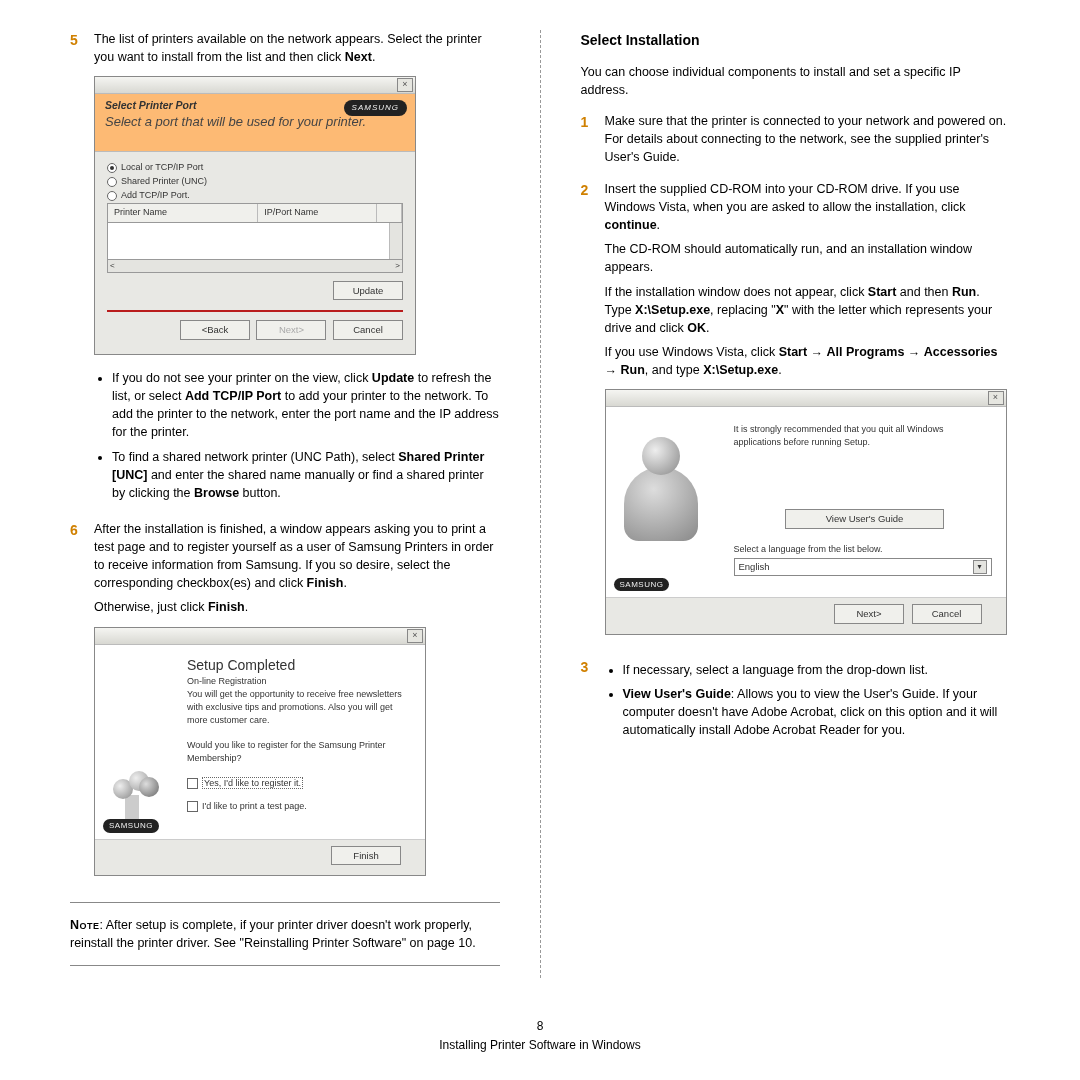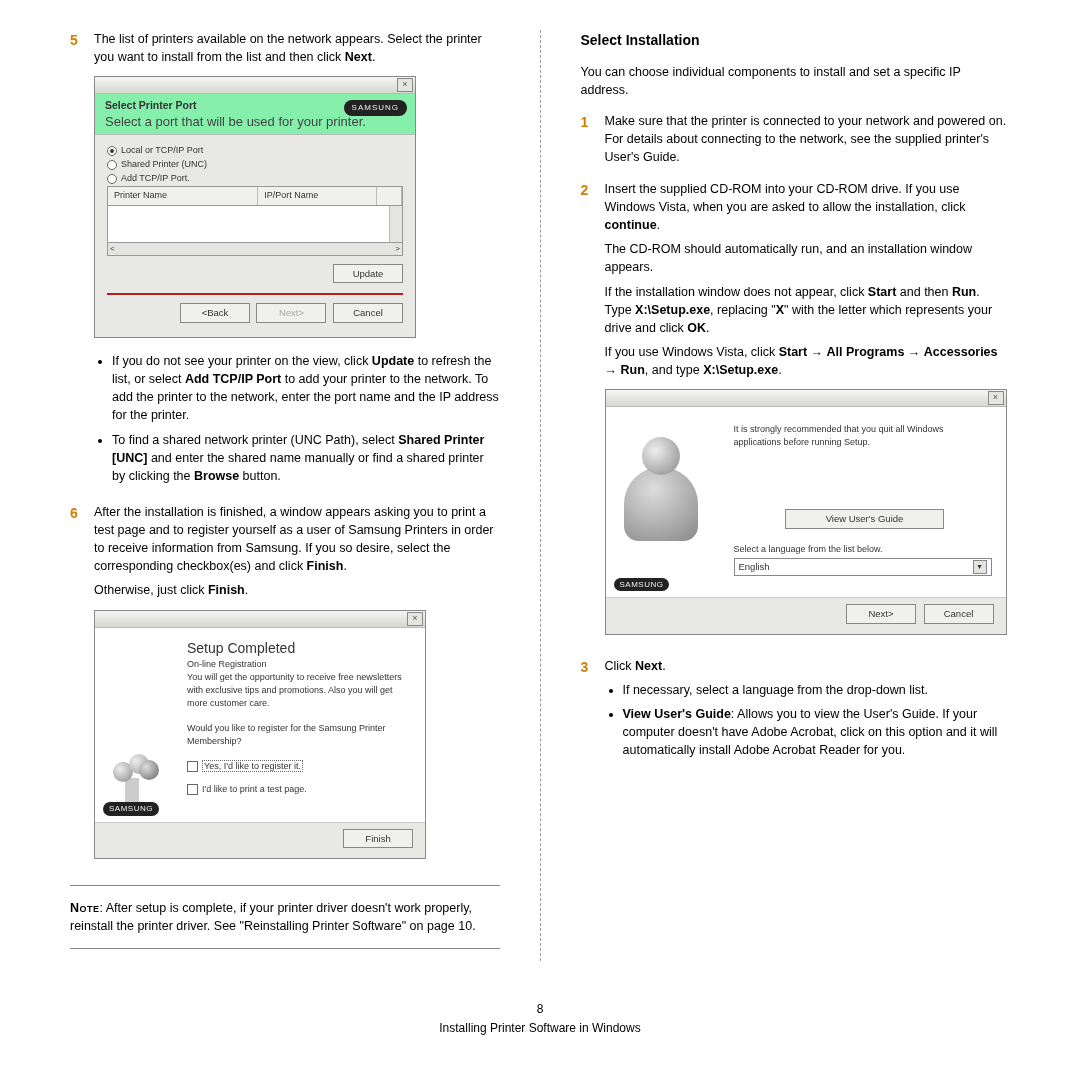--- a/index.html
+++ b/index.html
@@ -57,24 +57,25 @@
   .ss-close {
     position: absolute;
     right: 2px; top: 1px;
     width: 14px; height: 12px;
     border:1px solid #888;
     background:#e6e6e0;
     font-size:9px; line-height:11px; text-align:center;
     color:#555;
   }
   .ss-header {
-    padding: 4px 10px 2px 10px;
-    background:#86efac;
+    padding: 4px 10px 19px 10px;
+    background:#fdba74;
     border-bottom:1px solid #bbb;
     position:relative;
+    font-style:italic;
   }
   .ss-header .ttl { font-weight:bold; font-size:10.5px; }
   .ss-header .sub { font-size:13px; color:#444; }
   .ss-brand {
     position:absolute; right:8px; top:6px;
     background:#222; color:#eee;
     border-radius:10px; padding:2px 8px;
     font-size:8px; letter-spacing:1px;
   }
   .ss-body { padding:8px 12px 4px 12px; font-size:9px; }
@@ -128,21 +129,21 @@
   .b2{bottom:48px;left:34px;background:radial-gradient(circle at 35% 35%,#eee,#999);}
   .b3{bottom:42px;left:44px;background:radial-gradient(circle at 35% 35%,#ddd,#666);}
   .stick{position:absolute;bottom:8px;left:30px;width:14px;height:36px;
     border-radius:0 0 10px 10px;background:#ccc;}
   .ss2-brand{position:absolute;bottom:6px;left:8px;font-size:8px;
     background:#222;color:#eee;border-radius:8px;padding:1px 6px;letter-spacing:0.5px;}
   .ss2-rt { flex:1; padding:10px 12px 4px 10px; font-size:9px; }
   .ss2-rt .h { font-weight:normal; font-size:14px; }
   .chk { display:inline-block; width:9px;height:9px;border:1px solid #666;
     margin-right:4px; vertical-align:middle; background:#fff;}
-  .ss2-foot { text-align:right; padding:6px 12px 10px 12px; border-top:1px solid #ccc;}
+  .ss2-foot { text-align:right; padding:6px 24px 10px 12px; border-top:1px solid #ccc;}
   
   .ss3 { width:400px; }
   .ss3-body{ display:flex; background:#fff;}
   .ss3-ico{ width:110px; min-height:170px; position:relative;
     display:flex;align-items:flex-end;justify-content:center;padding:10px 4px;}
   .pawn-head{width:38px;height:38px;border-radius:50%;
     background:radial-gradient(circle at 35% 35%,#eee,#888);position:absolute;top:30px;left:36px;}
   .pawn-body{width:74px;height:74px;border-radius:40px 40px 16px 16px;
     background:radial-gradient(circle at 40% 30%,#ddd,#888);position:absolute;top:60px;left:18px;}
   .ss3-rt{flex:1;padding:12px 14px 8px 10px;font-size:9px;}
@@ -293,21 +294,20 @@
           <span class="btn">Next&gt;</span>
           <span class="btn">Cancel</span>
         </div>
       </div>
     </div>
   </div>
 
   <div class="step">
     <div class="step-num">3</div>
     <div class="step-body">
-      <p><span>Click </span><b>Next</b><span>.</span></p>
       <ul>
         <li>If necessary, select a language from the drop-down list.</li>
         <li><b>View User's Guide</b><span>: Allows you to view the User's Guide. If your computer doesn't have Adobe Acrobat, click on this option and it will automatically install Adobe Acrobat Reader for you.</span></li>
       </ul>
     </div>
   </div>
   </div>
 </div>
 </div>
 

